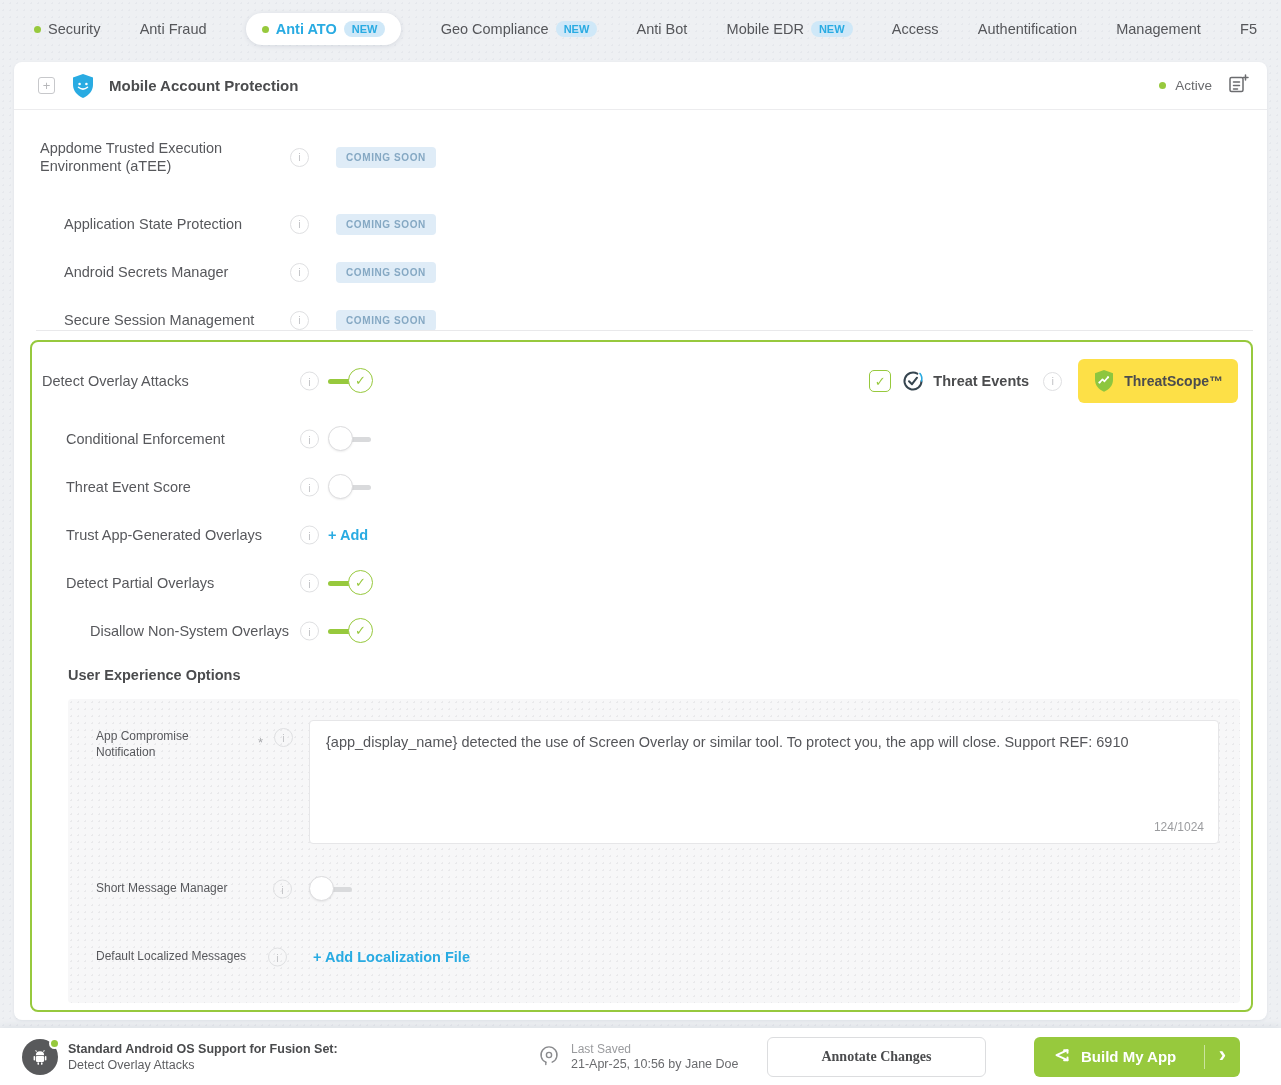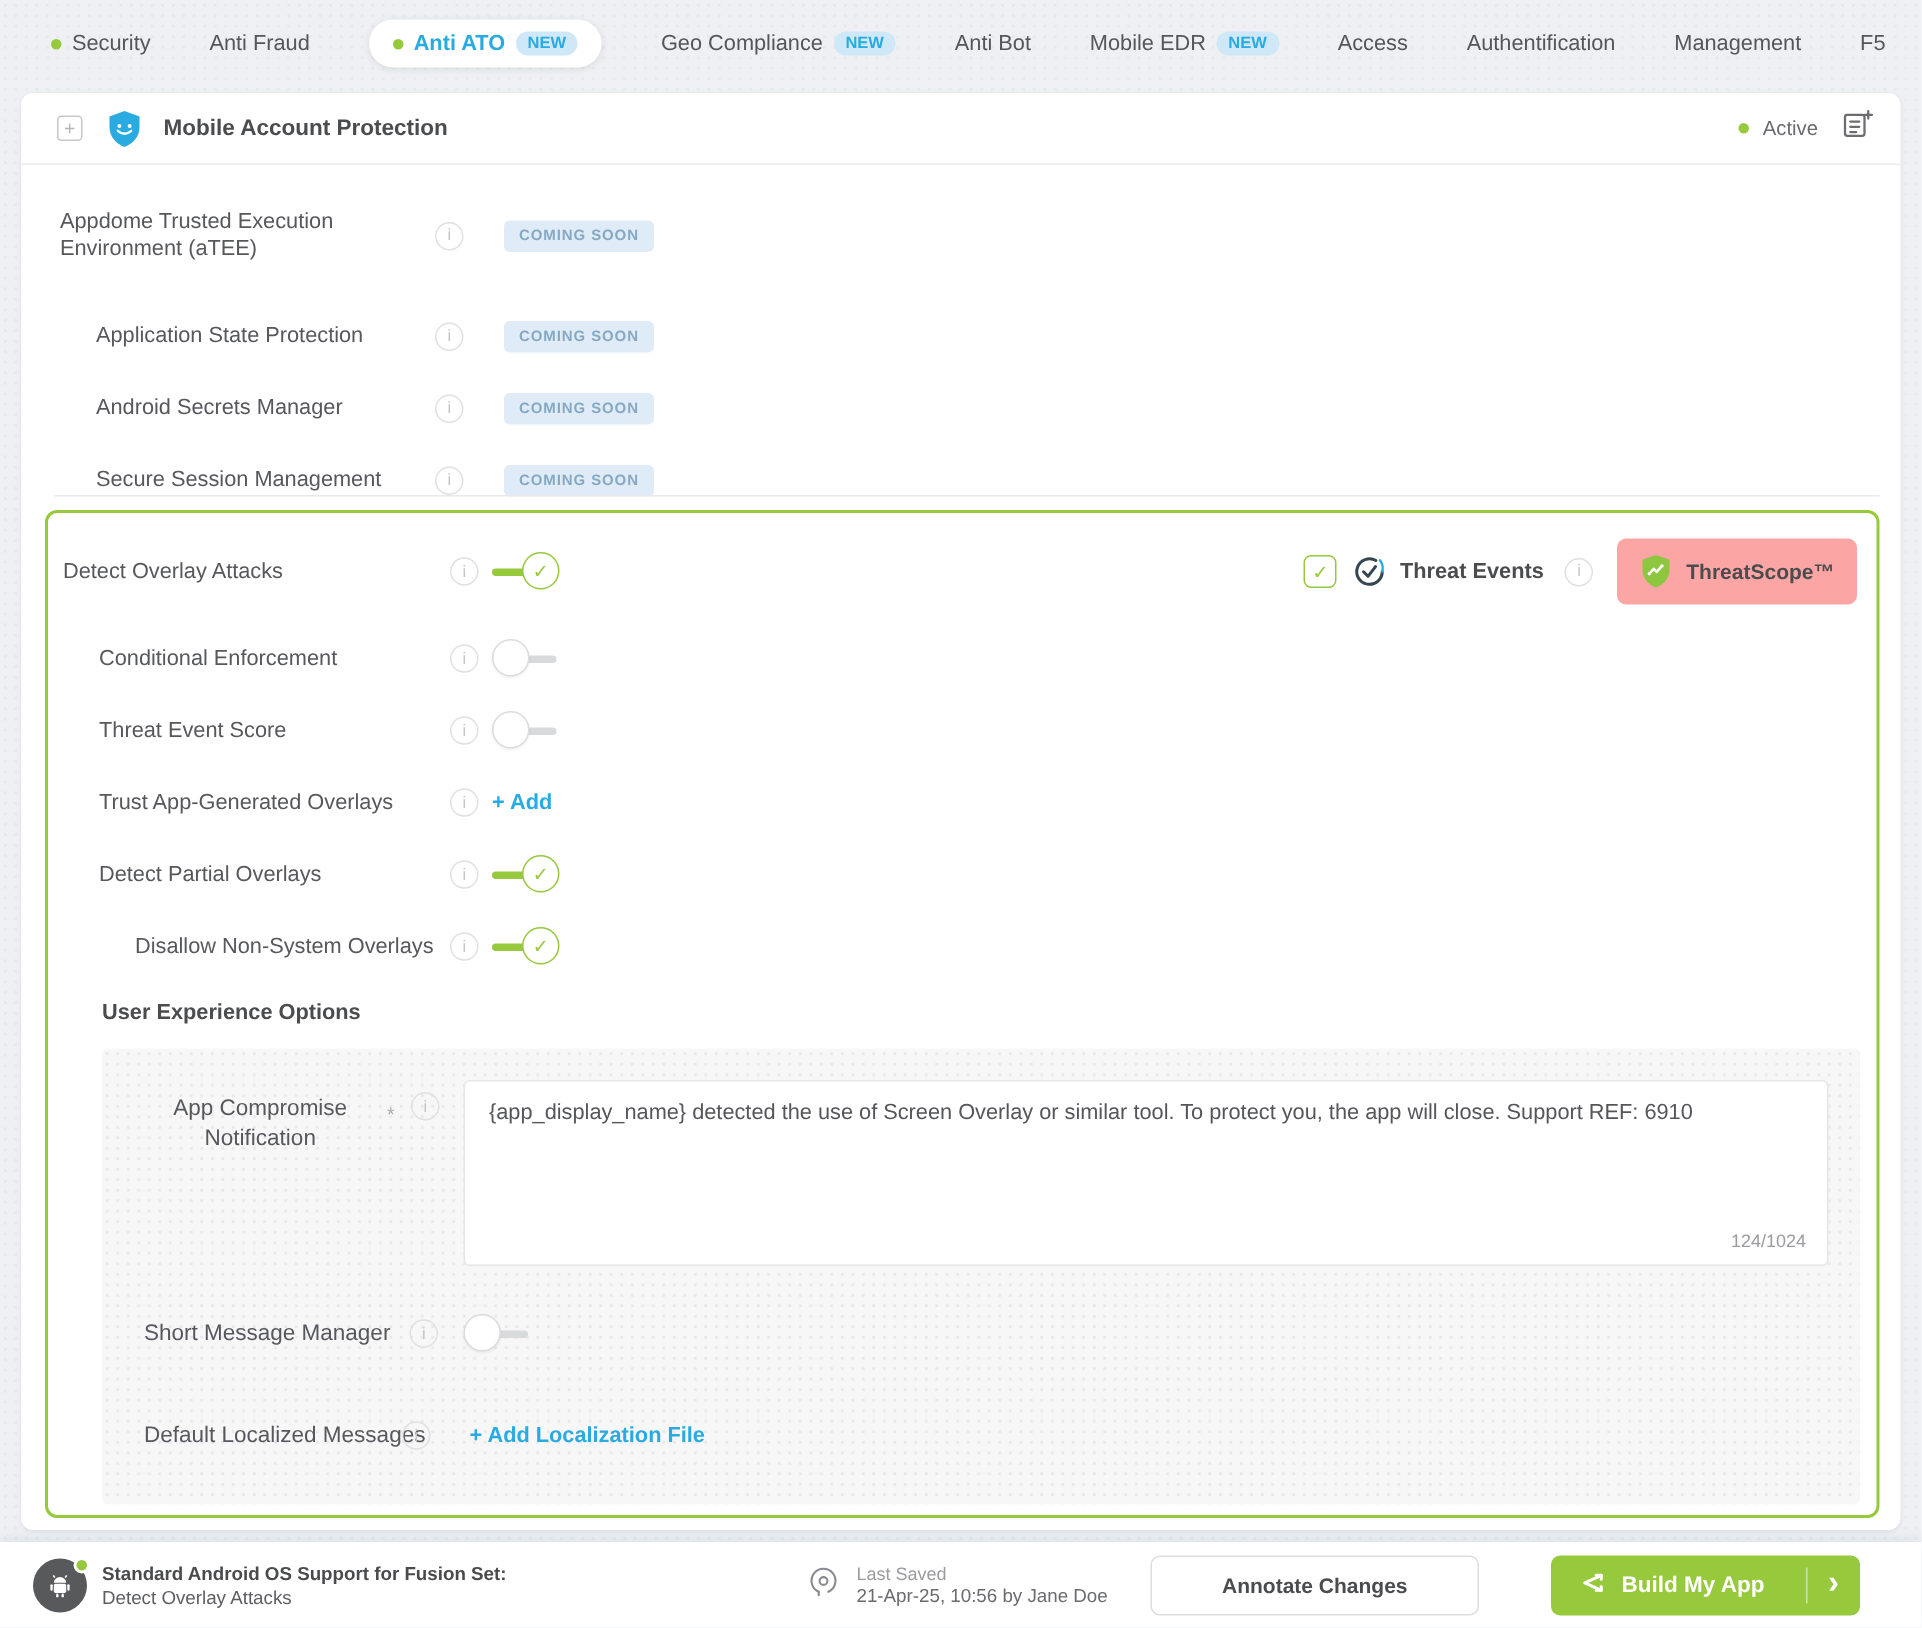--- a/index.html
+++ b/index.html
@@ -71,32 +71,32 @@
   .right-group { position:absolute; right:13px; top:50%; transform:translateY(-50%);
                  display:flex; align-items:center; }
   .checkbox { width:22px; height:22px; border:1.5px solid #97c93d; border-radius:5px; background:#fff;
               color:#97c93d; font-size:13px; display:flex; align-items:center; justify-content:center; cursor:pointer; }
   .te-label { font-size:14.5px; font-weight:700; color:#4b4c4e; margin:0 14px 0 8px; }
   .dropdown { width:280px; height:44px; border:1px solid #dadbdd; border-radius:6px; background:#fff;
               display:flex; align-items:center; padding:0 16px; margin-left:18px; cursor:pointer; }
   .dropdown .val { font-size:14px; color:#55565a; }
   .caret { margin-left:auto; width:0; height:0; border-left:5px solid transparent; border-right:5px solid transparent;
            border-top:5.5px solid #4b4c4e; }
-  .tscope-btn { margin-left:16px; height:44px; padding:0 15px; background:#fca5a5; border-radius:6px;
+  .tscope-btn { margin-left:16px; height:44px; padding:0 15px; background:#fde047; border-radius:6px;
                 display:flex; align-items:center; gap:9px; cursor:pointer; }
   .tscope-btn .lbl { font-size:14px; font-weight:700; color:#4b4c4e; }
 
   .ux-heading { position:absolute; left:36px; top:309px; height:48px; display:flex; align-items:center;
                 font-size:14.5px; font-weight:700; color:#4b4c4e; }
 
   
   .ux-panel { position:absolute; left:36px; top:357px; width:1172px; height:304px; border-radius:4px;
               background-color:#f7f7f8;
               background-image: radial-gradient(#e9e9eb 1px, transparent 1px); background-size:7px 7px; }
-  .ux-label { position:absolute; font-size:15px; color:#57585c; line-height:1.3;text-align:center; }
+  .ux-label { position:absolute; font-size:12px; color:#57585c; line-height:1.3; }
   .req-star { position:absolute; left:190px; top:36px; color:#a9aaad; font-size:13px; }
   .ux-info1 { position:absolute; left:206px; top:29px; }
   .notif-box { position:absolute; left:241px; top:21px; width:910px; height:124px; background:#fff;
                border:1px solid #e6e6e8; border-radius:4px; }
   .notif-box textarea { width:100%; height:100%; border:none; outline:none; resize:none; background:transparent;
                font-family:"Liberation Sans", sans-serif; font-size:14.5px; color:#55565a; padding:13px 16px; }
   .char-counter { position:absolute; right:14px; bottom:9px; font-size:12px; color:#9b9c9f; }
   .ux-row { position:absolute; left:0; right:0; height:48px; }
 
   
@@ -108,21 +108,21 @@
   .android-dot { position:absolute; top:-1px; right:-2px; width:11px; height:11px; border-radius:50%;
                  background:#97c93d; border:2px solid #fff; }
   .fusion-text { margin-left:10px; }
   .fusion-title { font-size:12.5px; font-weight:700; color:#4a4b4d; }
   .fusion-sub { font-size:12.5px; color:#5d5e61; margin-top:2px; }
   .saved-group { position:absolute; left:538px; display:flex; align-items:center; gap:11px; }
   .saved-text .l1 { font-size:12px; color:#9a9b9e; }
   .saved-text .l2 { font-size:12.5px; color:#6a6b6e; margin-top:1px; }
   .annotate-btn { position:absolute; right:295px; width:219px; height:40px; background:#fff;
                   border:1px solid #dcdddf; border-radius:6px; font-size:14px; font-weight:700; color:#4b4c4e;
-                  display:flex; align-items:center; justify-content:center; cursor:pointer; }
+                  display:flex; align-items:center; justify-content:center; cursor:pointer;font-family:Liberation Serif, serif; }
   .build-btn { position:absolute; right:41px; width:206px; height:40px; background:#97c93d; border-radius:6px;
                display:flex; align-items:center; padding:0 14px 0 18px; cursor:pointer; }
   .build-btn .lbl { color:#fff; font-size:15px; font-weight:700; margin-left:10px; }
   .build-div { margin-left:auto; width:1px; height:24px; background:rgba(255,255,255,0.5); }
   .build-chev { color:#fff; font-size:22px; font-weight:700; margin-left:14px; line-height:1; padding-bottom:3px; }
 </style>
 </head>
 <body>
 
 <div class="app">

